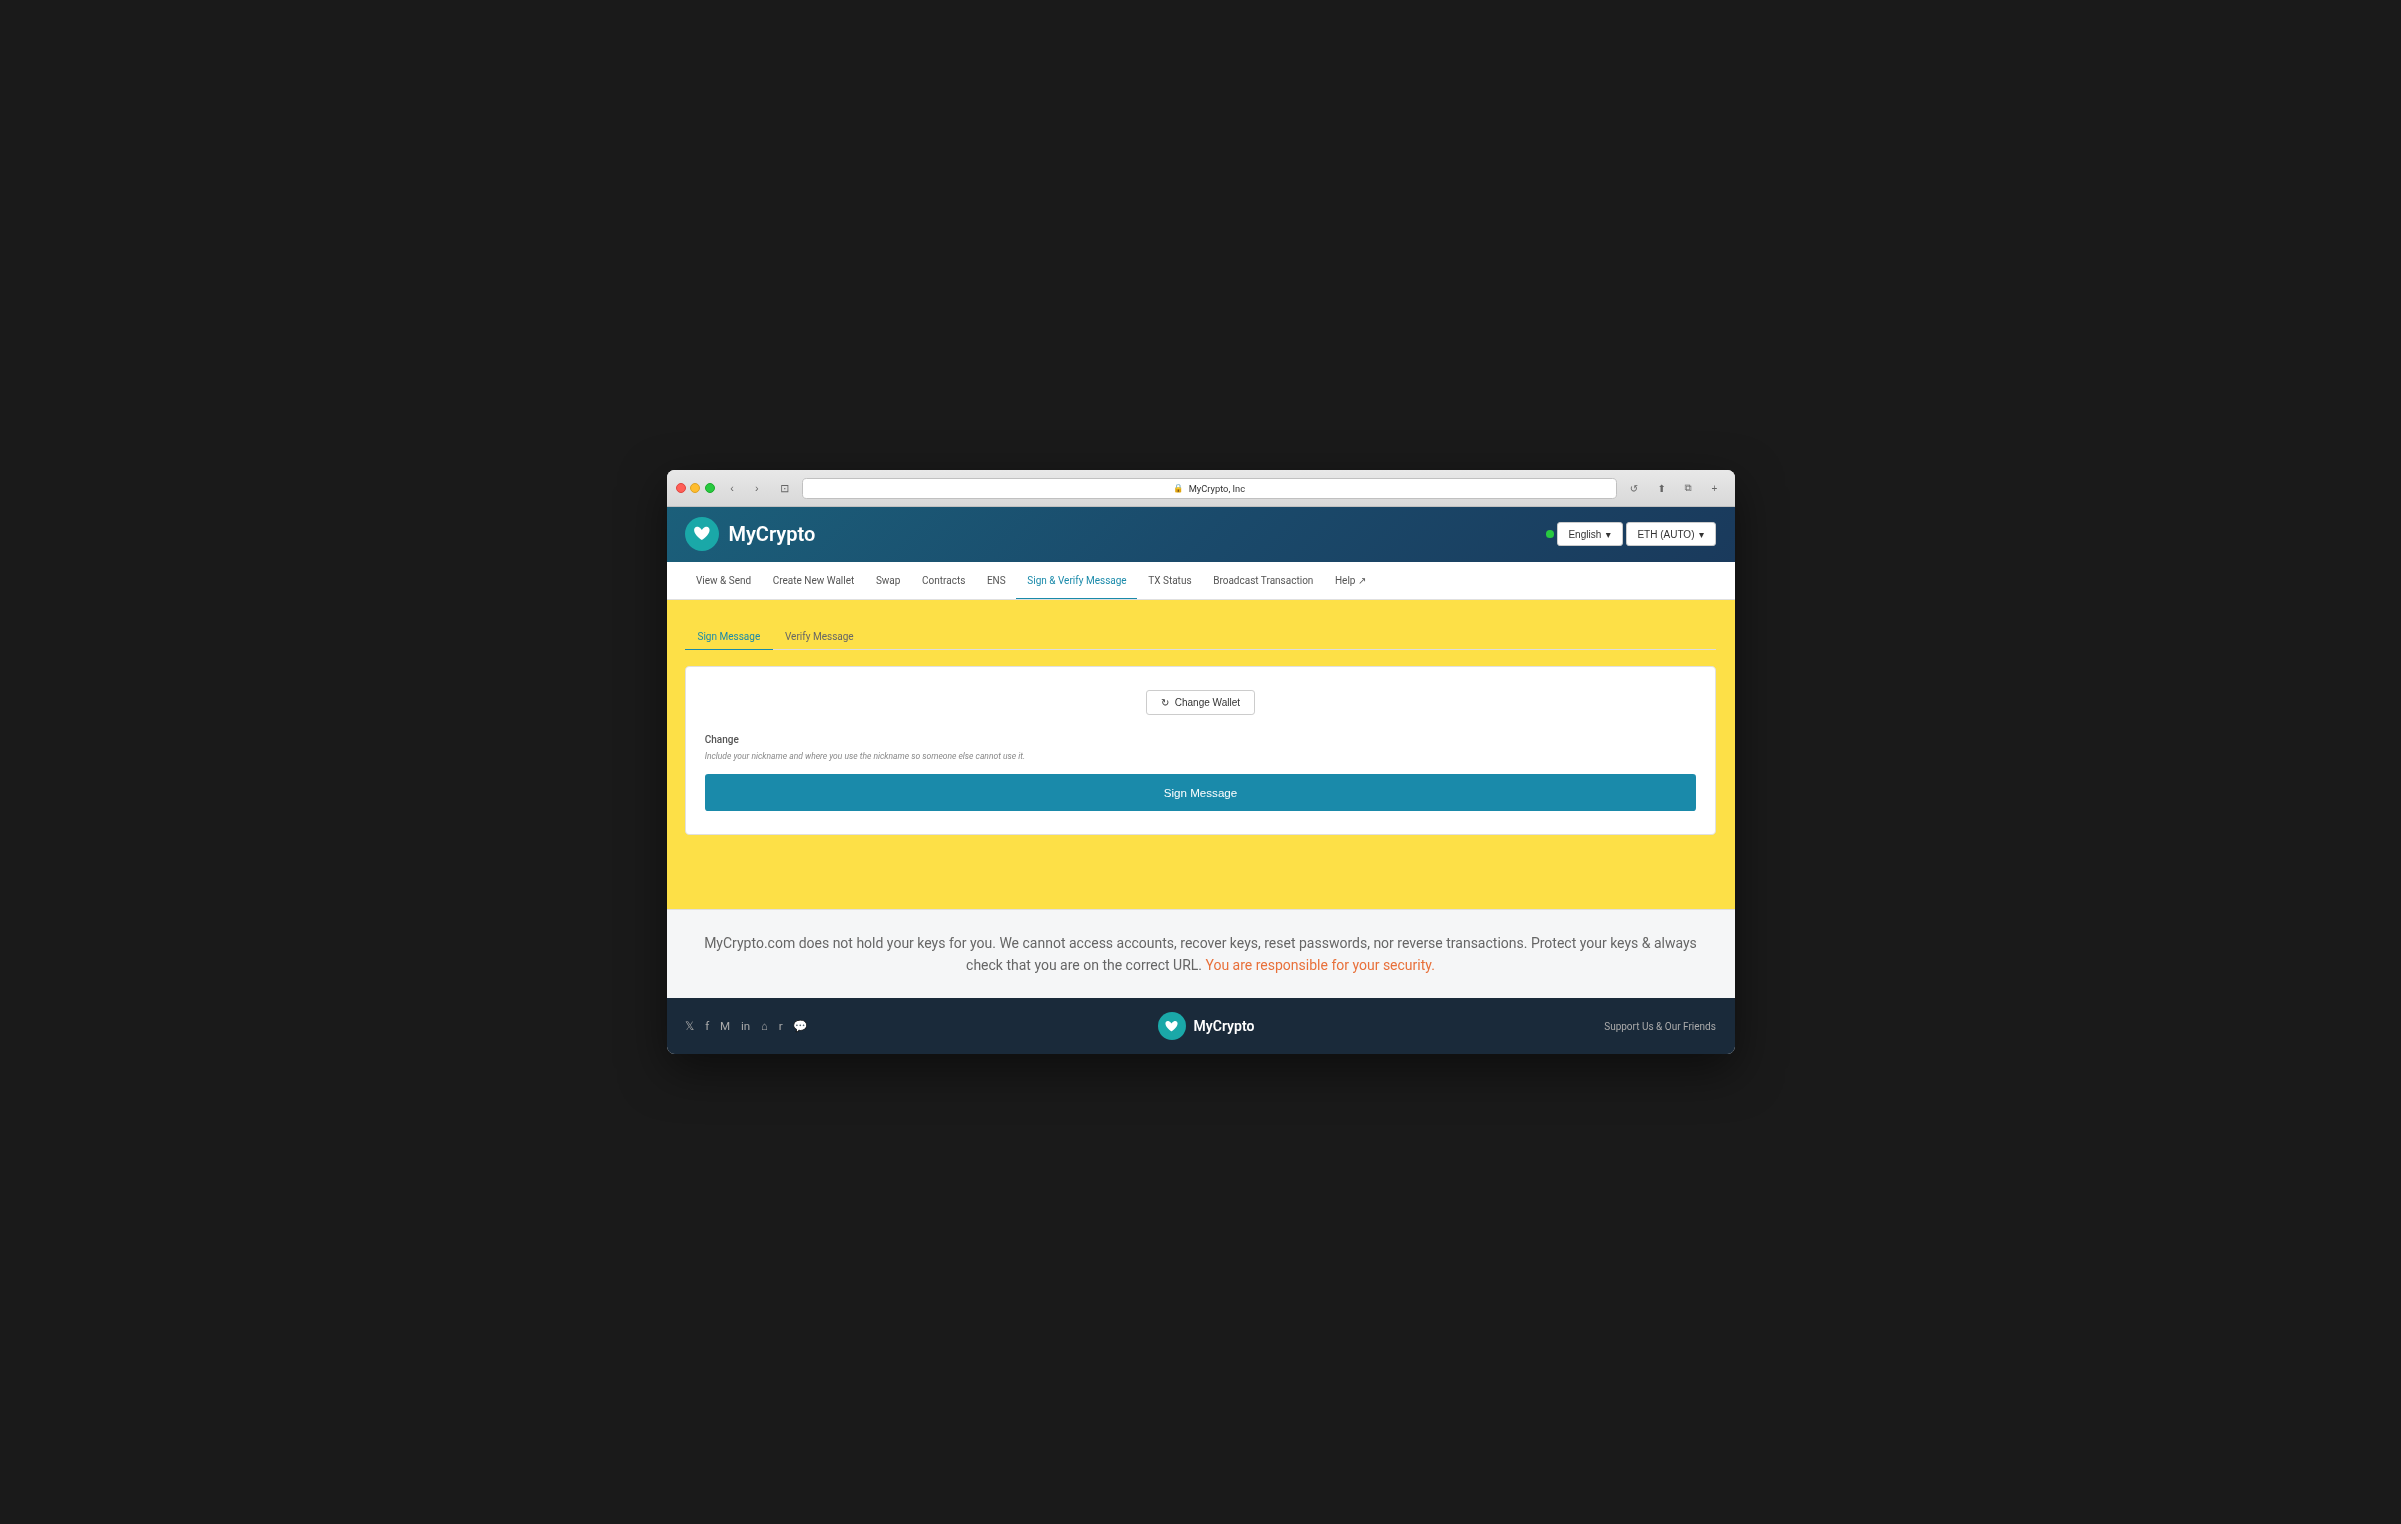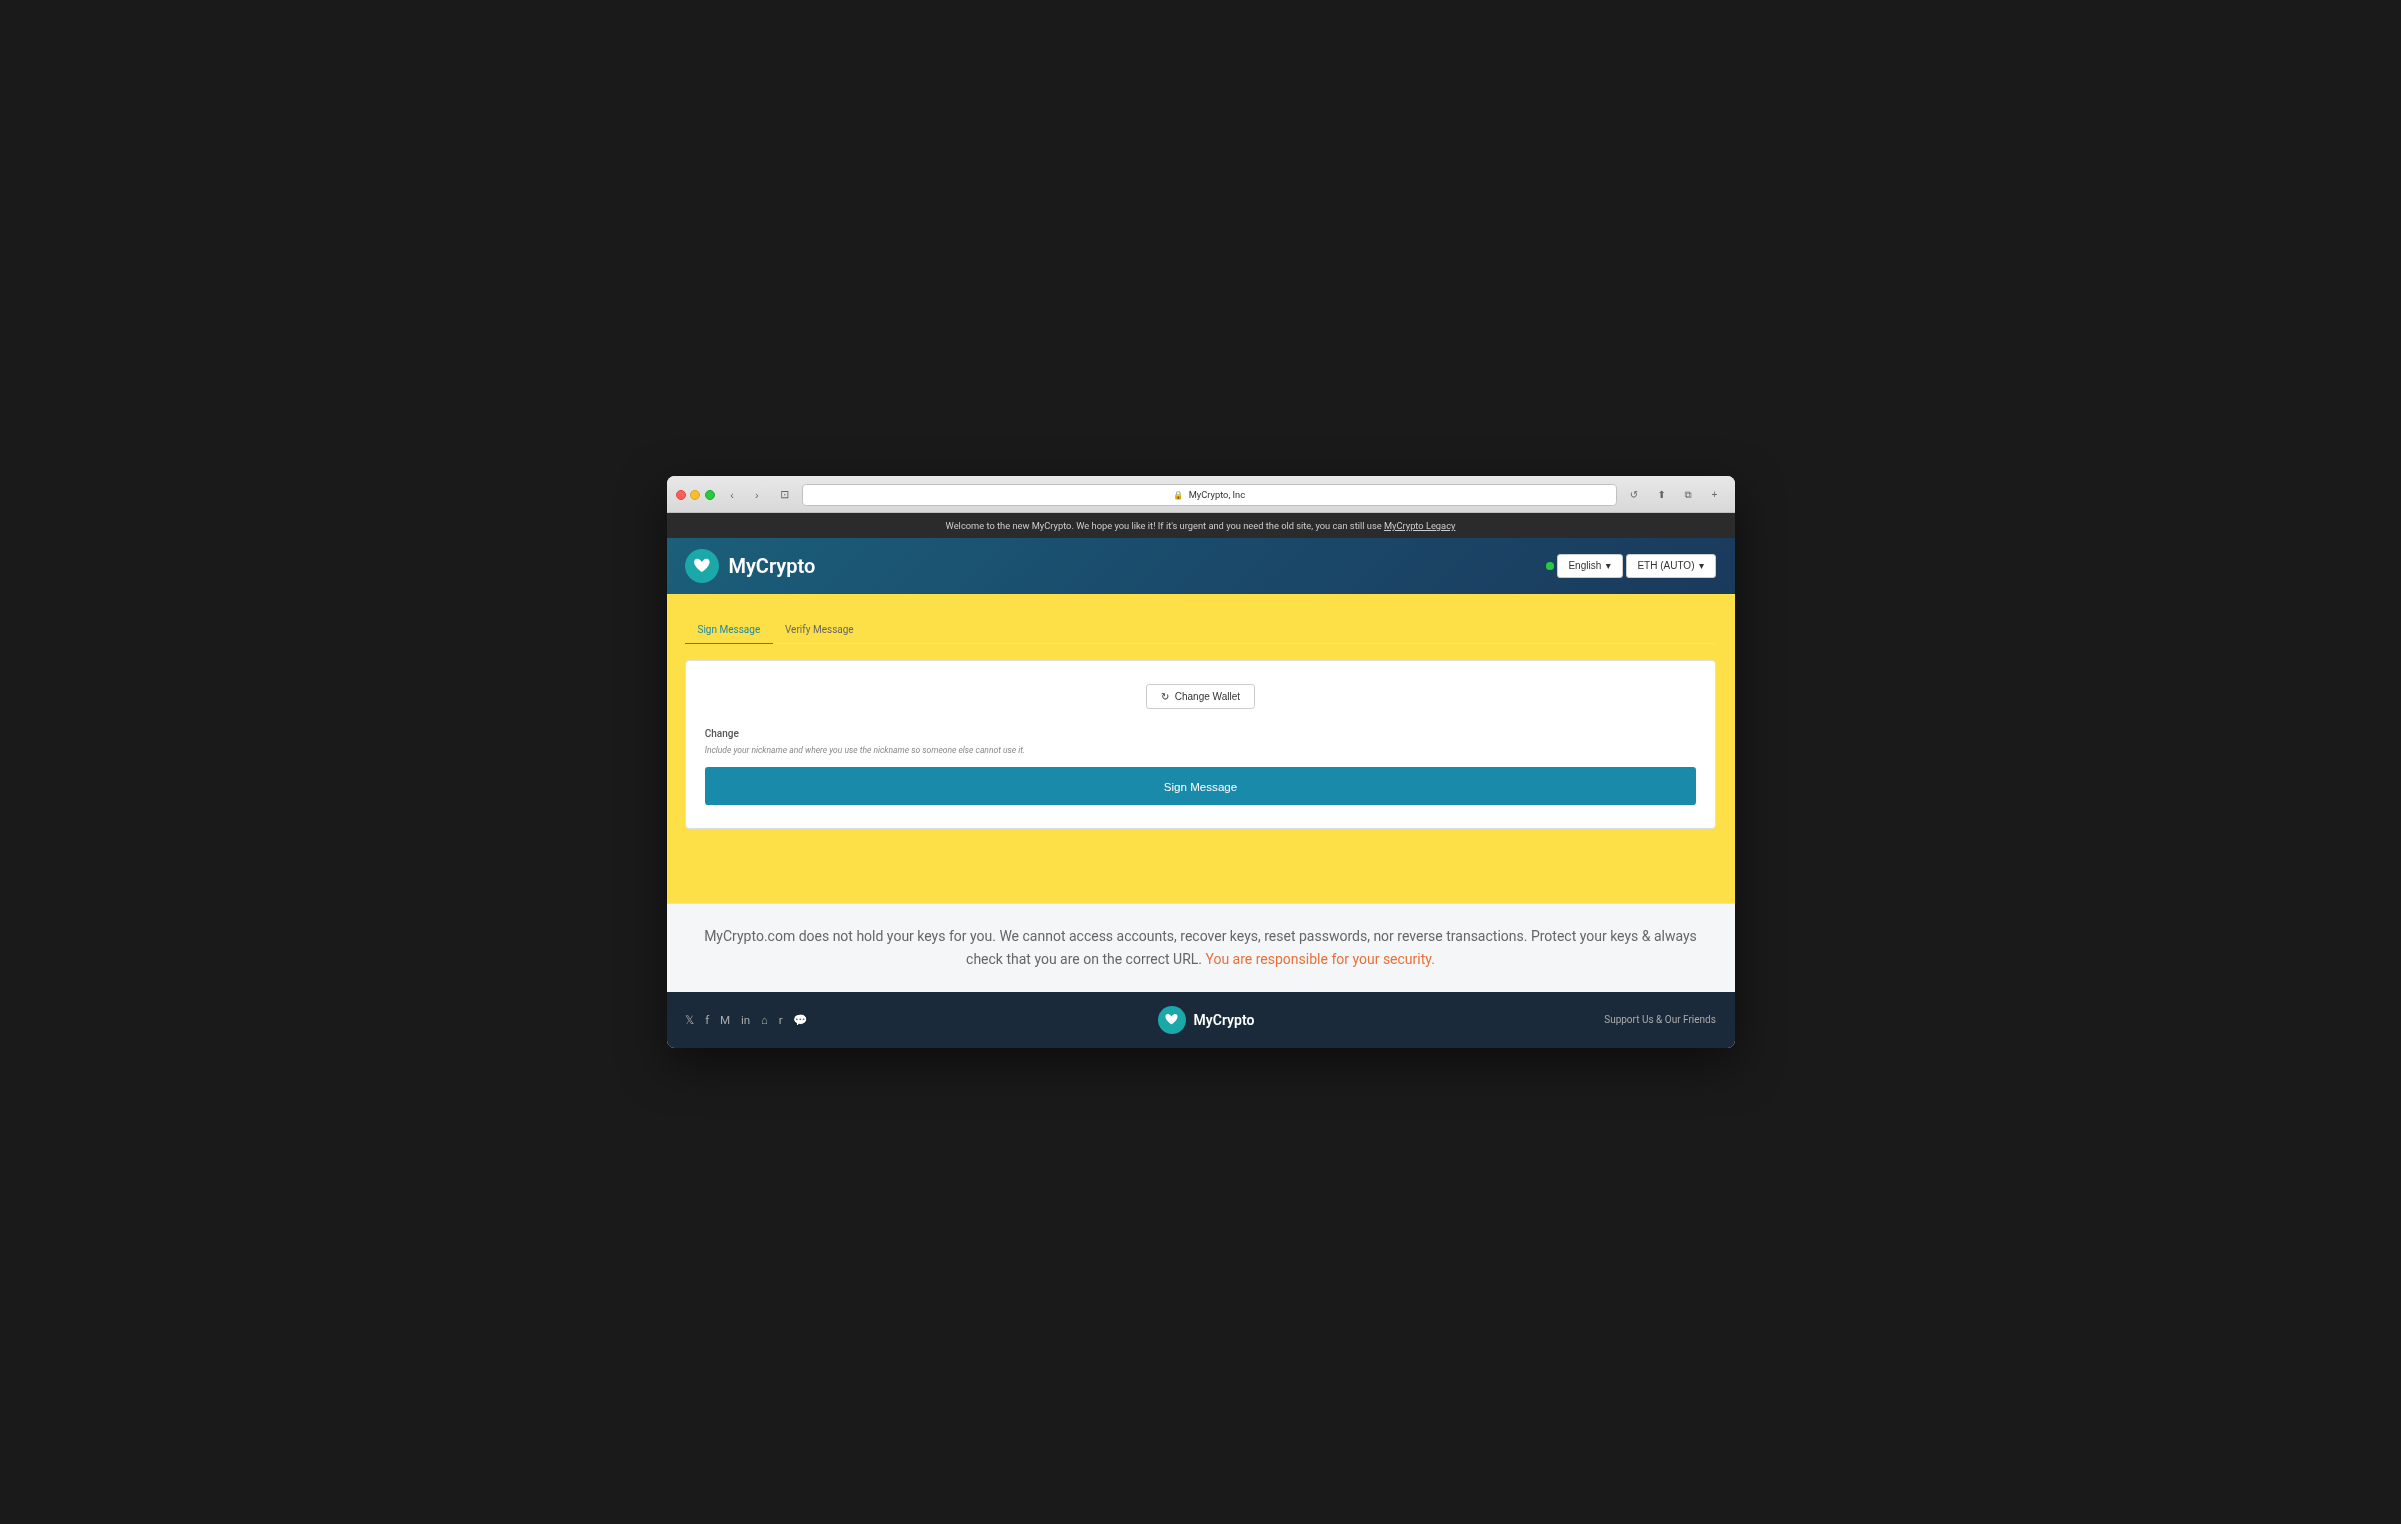--- a/index.html
+++ b/index.html
@@ -340,24 +340,20 @@
       <span>MyCrypto, Inc</span>
     </div>
     <button class="browser-action-btn">↺</button>
     <div class="browser-actions">
       <button class="browser-action-btn">⬆</button>
       <button class="browser-action-btn">⧉</button>
       <button class="browser-action-btn">+</button>
     </div>
   </div>
 
-  <div class="announcement-bar">
-    <span>Welcome to the new MyCrypto. We hope you like it! If it's urgent and you need the old site, you can still use </span>
-    <a href="#">MyCrypto Legacy</a>
-  </div>
 
   <div class="app-header">
     <div class="logo-area">
       <div class="logo-icon">
         <svg width="21.7" height="21.7" viewBox="0 0 28 28" fill="none">
           <path d="M14 22 C14 22, 4 16, 4 9 C4 6, 6.5 4, 9 5 C11 5.8, 13 7.5, 14 9 C15 7.5, 17 5.8, 19 5 C21.5 4, 24 6, 24 9 C24 16, 14 22, 14 22Z" fill="white"></path>
         </svg>
       </div>
       <span class="logo-text">MyCrypto</span>
     </div>
@@ -367,20 +363,31 @@
         <span>English</span>
         <span>▾</span>
       </button>
       <button class="header-btn">
         <span>ETH (AUTO)</span>
         <span>▾</span>
       </button>
     </div>
   </div>
 
+  <div class="nav-bar">
+    <a class="nav-item">View &amp; Send</a>
+    <a class="nav-item">Create New Wallet</a>
+    <a class="nav-item">Swap</a>
+    <a class="nav-item">Contracts</a>
+    <a class="nav-item">ENS</a>
+    <a class="nav-item active">Sign &amp; Verify Message</a>
+    <a class="nav-item">TX Status</a>
+    <a class="nav-item">Broadcast Transaction</a>
+    <a class="nav-item">Help ↗</a>
+  </div>
 
   <div class="main-content">
 
     <div class="content-tabs">
       <div class="content-tab active">Sign Message</div>
       <div class="content-tab">Verify Message</div>
     </div>
 
     <div class="card">
       

